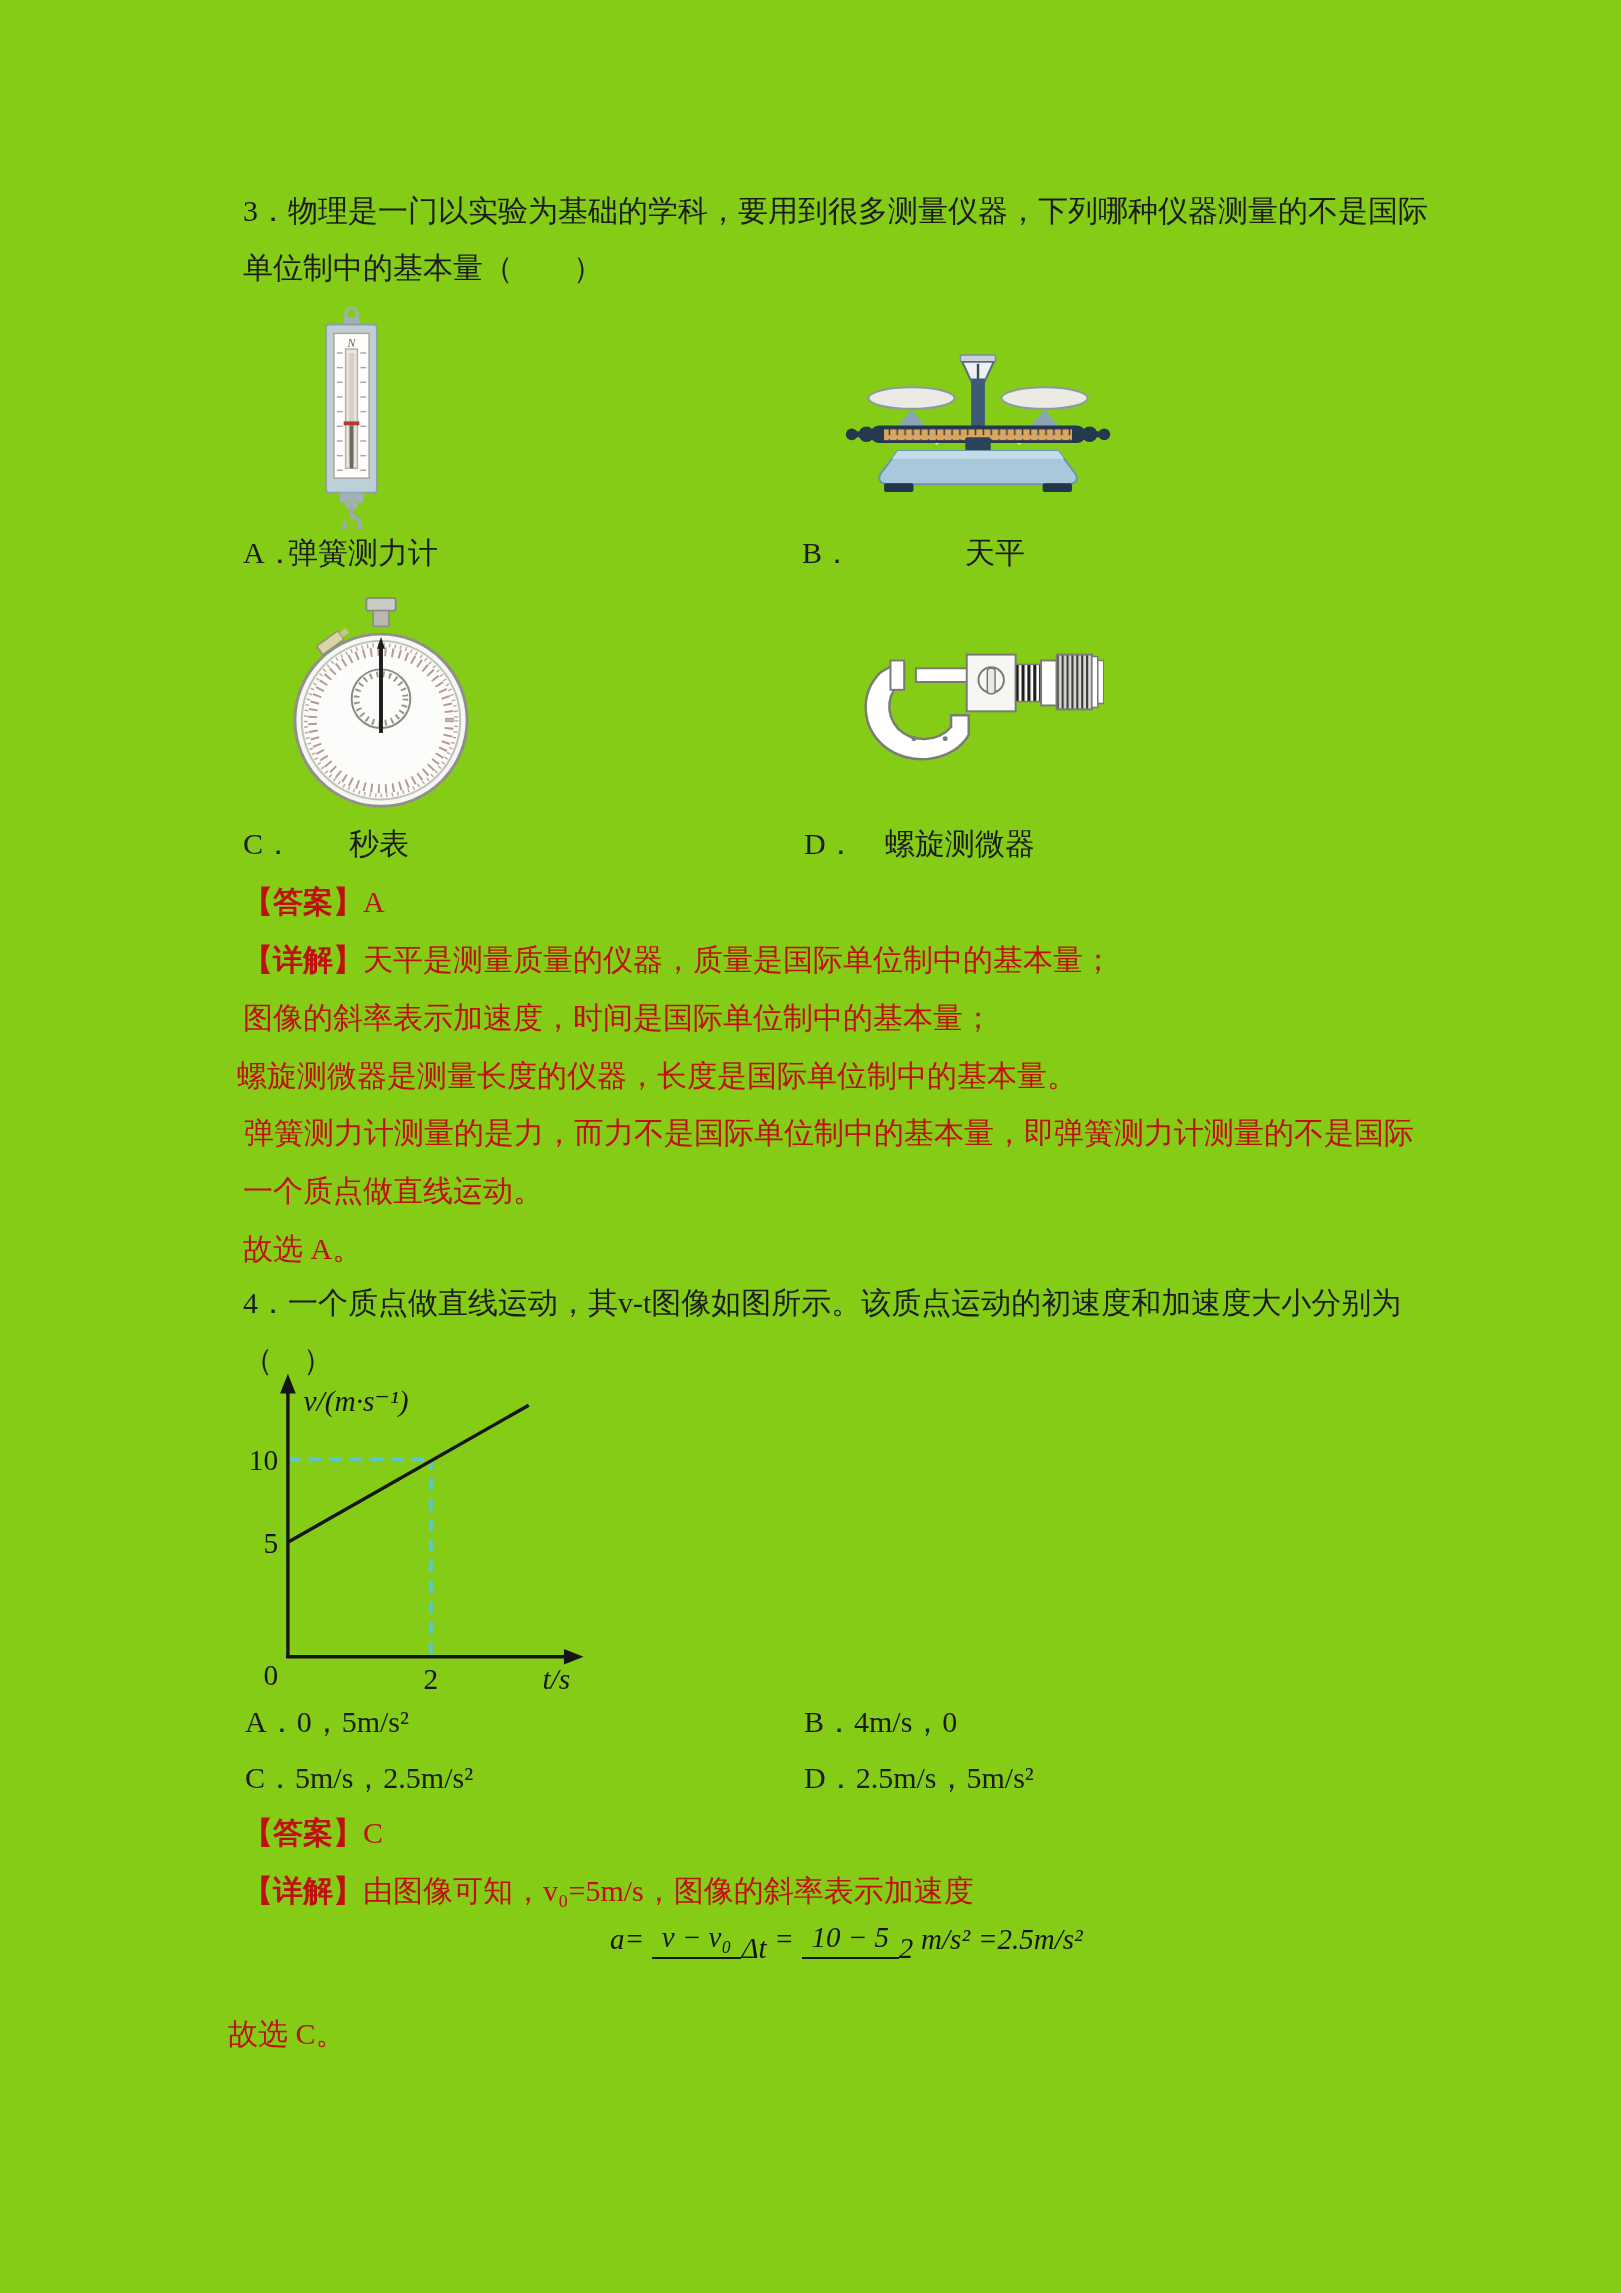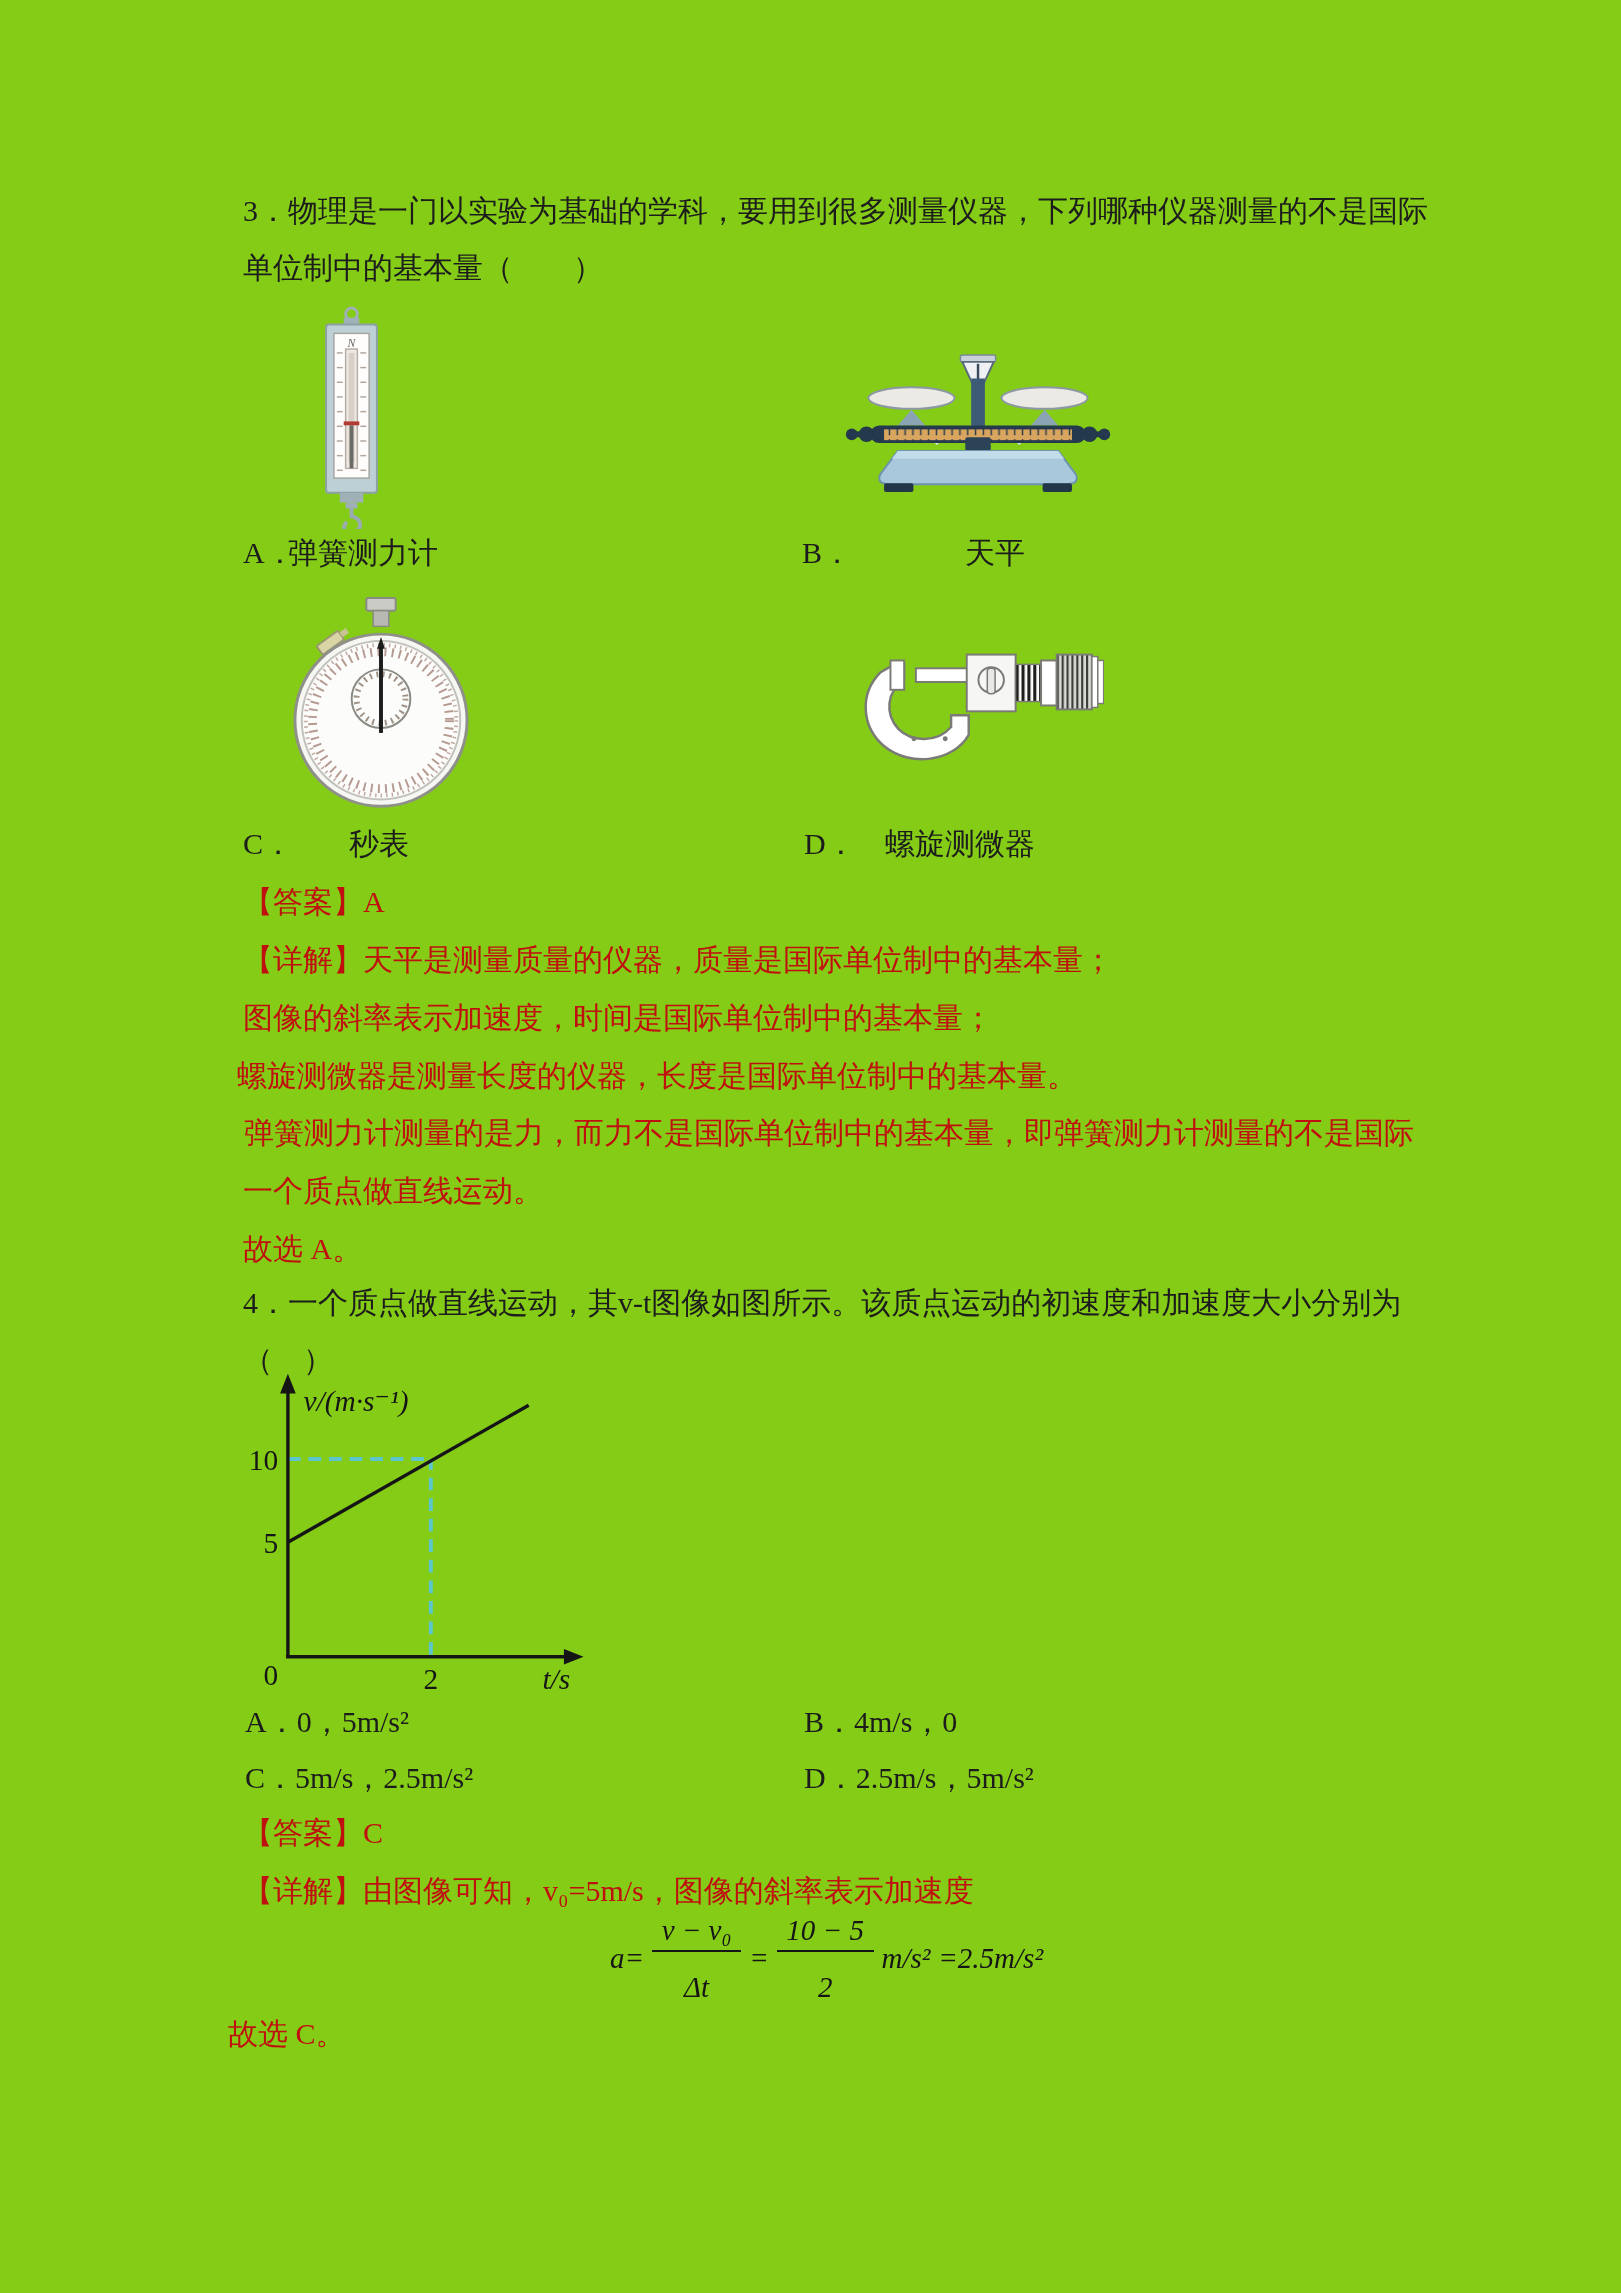--- a/index.html
+++ b/index.html
@@ -1,24 +1,24 @@
 <!DOCTYPE html>
 <html><head>
 <meta charset="utf-8">
 <style>
   html,body{margin:0;padding:0;background:#e8e8e8;}
   .page{position:relative;width:1621px;height:2294px;background:#84cc16;overflow:hidden;
         font-family:"Liberation Serif","DejaVu Serif",serif;}
   .abs{position:absolute;white-space:nowrap;}
   .txt{font-size:30px;line-height:37px;color:#1c1c1c;}
   .red{color:#c00f0f;}
-  .b{font-weight:normal;}
+  .b{font-weight:bold;}
   .it{font-style:italic;}
   .formula{display:flex;align-items:center;gap:7.8px;font-size:29px;font-style:italic;color:#151515;}
-  .frac{display:inline-flex;flex-direction:column;align-items:center;line-height:1.2;text-align:right;}
+  .frac{display:inline-flex;flex-direction:row;align-items:center;line-height:1.2;text-align:right;}
   .frac .num{border-bottom:2.5px solid #151515;padding:0 9.8px 2px;}
   .frac .den{padding-top:18px;}
   .gl{font-family:"Liberation Serif","DejaVu Serif",serif;font-size:30px;fill:#151515;}
 </style>
 </head>
 <body>
 
 <div class="page">
 
   <div class="abs txt" style="left:243px;top:192px">3．物理是一门以实验为基础的学科，要用到很多测量仪器，下列哪种仪器测量的不是国际</div>

